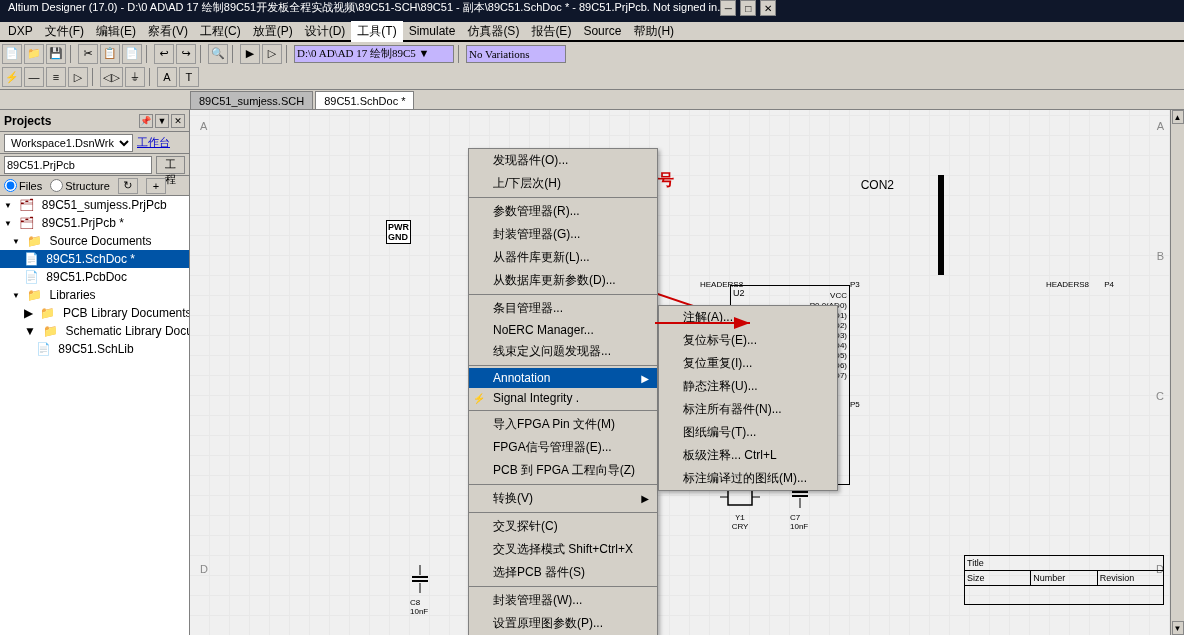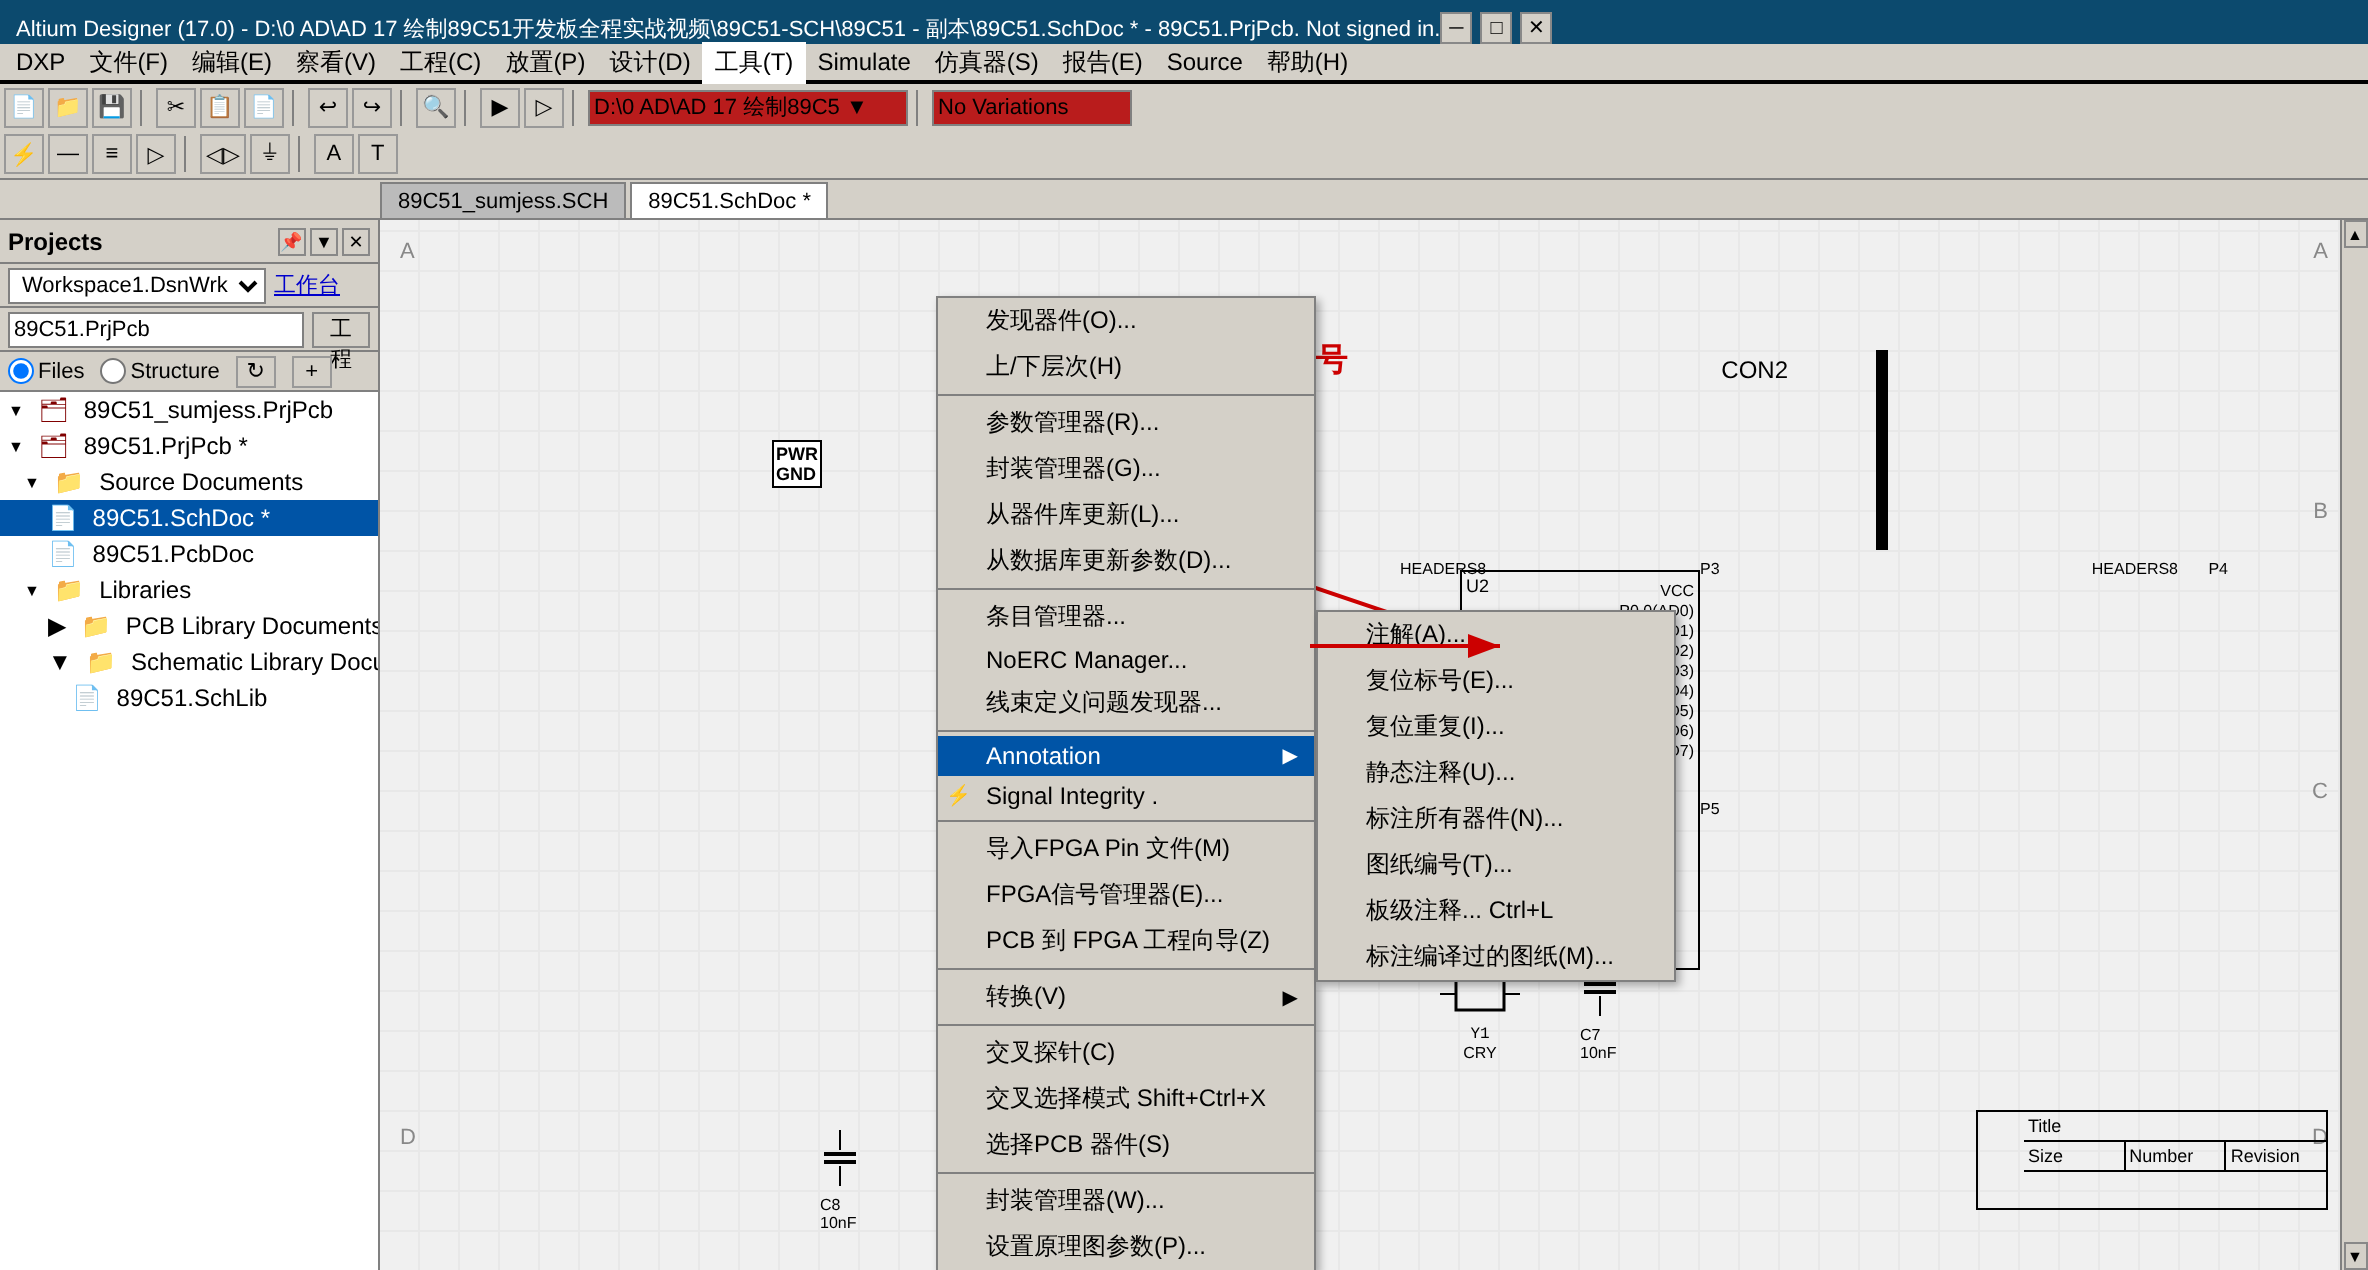--- a/index.html
+++ b/index.html
@@ -1,33 +1,33 @@
 <!DOCTYPE html>
 <html><head>
   <meta charset="utf-8">
   <style>
     * { margin: 0; padding: 0; box-sizing: border-box; }
     body { width: 1184px; height: 635px; overflow: hidden; font-family: 'Microsoft YaHei', SimSun, Arial, sans-serif; font-size: 12px; background: #d4d0c8; }
 
     
-    #titlebar { height: 22px; background: #0c4a6e; color: white; display: flex; align-items: flex-end; padding: 0 8px; font-size: 11px; }
+    #titlebar { height: 22px; background: #0f172a; color: white; display: flex; align-items: flex-start; padding: 0 8px; font-size: 11px; }
     #titlebar .win-btns { display: flex; gap: 4px; }
     #titlebar .win-btn { width: 16px; height: 16px; background: #d4d0c8; border: 1px solid #888; display: flex; align-items: center; justify-content: center; font-size: 10px; color: #000; cursor: pointer; }
 
     
     #menubar { height: 20px; background: #d4d0c8; display: flex; align-items: center; border-bottom: 2px solid #000000; padding: 0 2px; }
     #menubar .menu-item { padding: 2px 6px; font-size: 12px; color: #000; cursor: pointer; white-space: nowrap; }
     #menubar .menu-item.active { background: #fff; color: #000; }
 
     
     #toolbar { height: 48px; background: #d4d0c8; border-bottom: 1px solid #808080; display: flex; flex-direction: column; }
     .toolbar-row { height: 24px; display: flex; align-items: center; padding: 0 2px; gap: 2px; }
     .tb-btn { height: 20px; min-width: 20px; background: #d4d0c8; border: 1px solid #999; display: flex; align-items: center; justify-content: center; cursor: pointer; padding: 0 2px; font-size: 11px; }
     .tb-sep { width: 4px; height: 18px; border-left: 1px solid #808080; margin: 0 2px; }
-    .tb-input { height: 18px; border: 1px solid #808080; background: #b91c1c; padding: 0 2px; font-size: 11px; }
+    .tb-input { height: 18px; border: 1px solid #808080; background: #c4b5fd; padding: 0 2px; font-size: 11px; font-family: Liberation Serif, serif; }
 
     
     #main { display: flex; height: calc(635px - 22px - 20px - 48px - 20px); }
 
     
     #left-panel { width: 190px; background: #d4d0c8; border-right: 1px solid #808080; display: flex; flex-direction: column; }
     #panel-header { height: 22px; background: #d4d0c8; display: flex; align-items: center; justify-content: space-between; padding: 0 4px; border-bottom: 1px solid #808080; }
     #panel-title { font-size: 12px; font-weight: bold; }
     .panel-btn { width: 14px; height: 14px; background: #d4d0c8; border: 1px solid #888; display: flex; align-items: center; justify-content: center; font-size: 9px; cursor: pointer; }
 
@@ -334,21 +334,21 @@
         <svg width="20" height="30">
             <line x1="10" y1="0" x2="10" y2="10" stroke="#000" stroke-width="1"></line>
             <line x1="2" y1="12" x2="18" y2="12" stroke="#000" stroke-width="2"></line>
             <line x1="2" y1="16" x2="18" y2="16" stroke="#000" stroke-width="2"></line>
             <line x1="10" y1="18" x2="10" y2="28" stroke="#000" stroke-width="1"></line>
           </svg>
         <div style="font-size:8px;">C9</div>
         <div style="font-size:8px;">10nF</div>
       </div>
 
-      <div style="position:absolute;bottom:30px;right:20px;width:176px;height:50px;border:1px solid #000;font-size:9px;padding-left:23px;">
+      <div style="position:absolute;bottom:30px;right:20px;width:200px;height:50px;border:1px solid #000;font-size:9px;">
         <div style="border-bottom:1px solid #000;padding:2px;">Title</div>
         <div style="display:flex;border-bottom:1px solid #000;">
           <span style="flex:1;border-right:1px solid #000;padding:2px;">Size</span>
           <span style="flex:1;border-right:1px solid #000;padding:2px;">Number</span>
           <span style="flex:1;padding:2px;">Revision</span>
         </div>
       </div>
 
       <div style="position:absolute;top:110px;left:196px;font-size:9px;font-weight:bold;background:#fff;border:1px solid #000;padding:1px;">PWR<br>GND</div>
 

